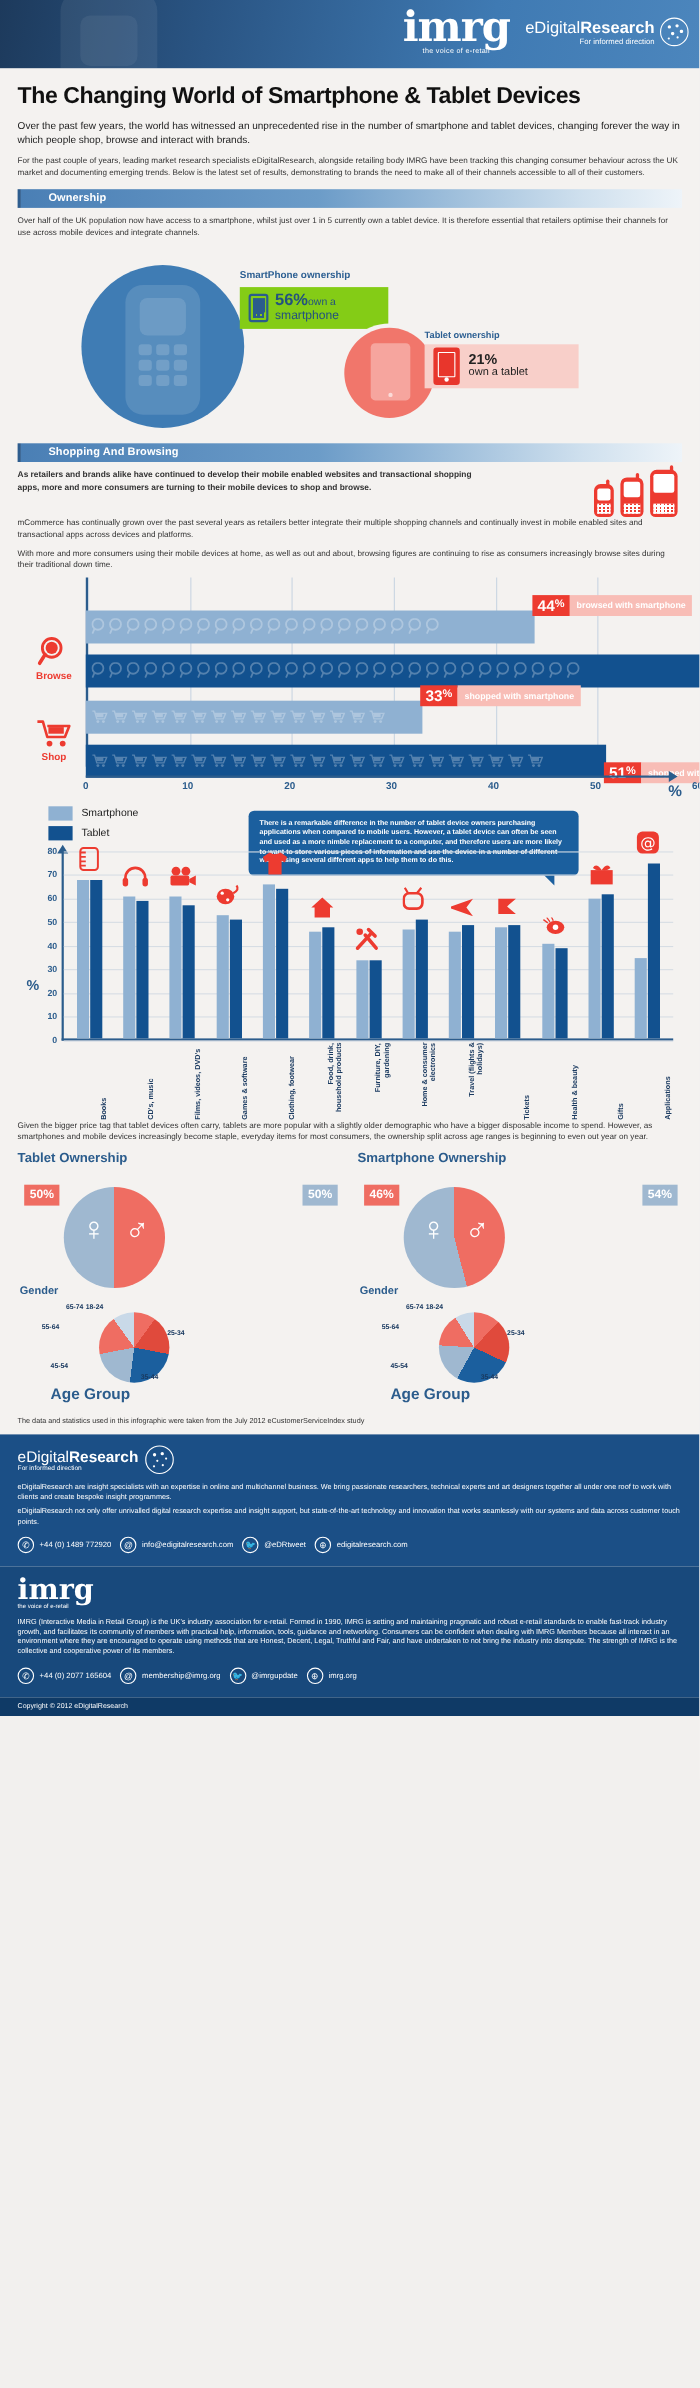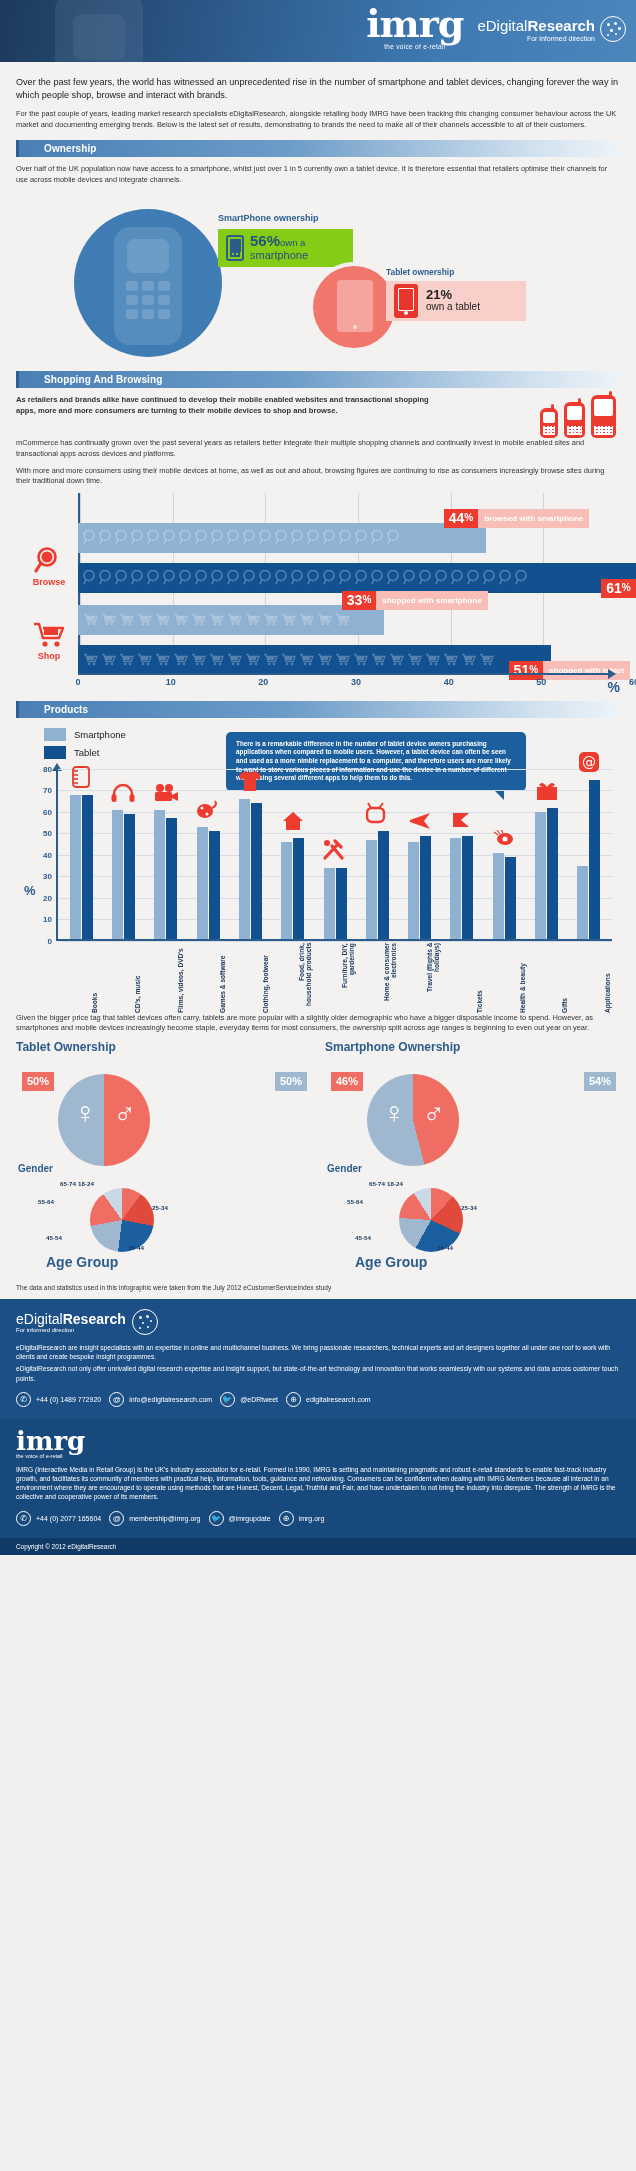--- a/index.html
+++ b/index.html
@@ -126,21 +126,21 @@
   .hb-plot{position:absolute;left:62px;top:0;right:18px;bottom:26px;border-left:2px solid #2b5c8c;}
   .hb-grid{position:absolute;inset:0;}
   .hb-grid i{position:absolute;top:0;bottom:0;width:1px;background:#c9d5e1;}
   .hb-row{position:absolute;left:0;height:30px;}
   .hb-bar{height:100%;position:relative;overflow:hidden;}
   .hb-bar.sp{background:#8fb1d2;}
   .hb-bar.tb{background:#12518f;}
   .hb-bar .pat{position:absolute;inset:0;display:flex;align-items:center;gap:3px;padding-left:5px;opacity:.28;}
   .hb-bar .pat svg{flex:0 0 auto;}
   .hb-tag{position:absolute;display:flex;align-items:stretch;height:19px;}
-  .hb-tag .num{background:#ed3b30;color:#fff;font-size:14px;font-weight:bold;padding:0 5px;display:flex;align-items:center;line-height:1;}
+  .hb-tag .num{background:#ed3b30;color:#fff;font-size:14px;font-weight:bold;padding:0 5px;display:flex;align-items:center;line-height:1;margin-left:40px;}
   .hb-tag .num em{font-size:10px;font-style:normal;}
   .hb-tag .lbl{background:#f8bdb6;color:#fff;font-size:8px;font-weight:bold;display:flex;align-items:center;padding:0 6px;white-space:nowrap;}
   .hb-axis{position:absolute;left:62px;right:10px;bottom:16px;height:2px;background:#2b5c8c;}
   .hb-axis:after{content:"";position:absolute;right:-6px;top:-4px;border-left:8px solid #2b5c8c;border-top:5px solid transparent;border-bottom:5px solid transparent;}
   .hb-ticks{position:absolute;left:62px;right:18px;bottom:0;height:14px;}
   .hb-ticks span{position:absolute;font-size:9px;font-weight:bold;color:#2b5c8c;transform:translateX(-50%);}
   .hb-pct{position:absolute;right:0px;bottom:-4px;font-size:14px;font-weight:bold;color:#2b5c8c;}
   .hb-cat{position:absolute;left:6px;text-align:center;width:54px;color:#ed3b30;font-size:9px;font-weight:bold;}
 
   
@@ -228,20 +228,21 @@
             <span></span>
             <span></span>
             <span></span>
             <span></span>
           </span>
       </div>
     </div>
   </div>
 
   <div class="content">
+    <h1 class="title">The Changing World of Smartphone &amp; Tablet Devices</h1>
     <p class="lead">Over the past few years, the world has witnessed an unprecedented rise in the number of smartphone and tablet devices, changing forever the way in which people shop, browse and interact with brands.</p>
     <p class="body">For the past couple of years, leading market research specialists eDigitalResearch, alongside retailing body IMRG have been tracking this changing consumer behaviour across the UK market and documenting emerging trends. Below is the latest set of results, demonstrating to brands the need to make all of their channels accessible to all of their customers.</p>
 
     <div class="sect-bar">
       <span>Ownership</span>
     </div>
     <p class="body">Over half of the UK population now have access to a smartphone, whilst just over 1 in 5 currently own a tablet device. It is therefore essential that retailers optimise their channels for use across mobile devices and integrate channels.</p>
 
     <div class="ownership">
       <div class="big-circle">
@@ -808,23 +809,20 @@
         <svg width="34" height="28" viewBox="0 0 34 28">
             <path d="M2 3 h5 l4 14 h16 l4 -10 h-20" fill="none" stroke="#ed3b30" stroke-width="2.4" stroke-linejoin="round"></path>
             <rect x="12" y="8" width="14" height="6" fill="#ed3b30"></rect>
             <circle cx="13" cy="23" r="2.6" fill="#ed3b30"></circle>
             <circle cx="25" cy="23" r="2.6" fill="#ed3b30"></circle>
           </svg>
         <div>Shop</div>
       </div>
     </div>
 
-    <div class="sect-bar">
-      <span>Products</span>
-    </div>
 
     <div class="prod-block">
       <div class="callout">There is a remarkable difference in the number of tablet device owners purchasing applications when compared to mobile users. However, a tablet device can often be seen and used as a more nimble replacement to a computer, and therefore users are more likely to want to store various pieces of information and use the device in a number of different ways, using several different apps to help them to do this.</div>
       <div class="legend">
         <div>
             <i class="sp"></i>
             <span>Smartphone</span>
           </div>
         <div>
             <i class="tb"></i>

